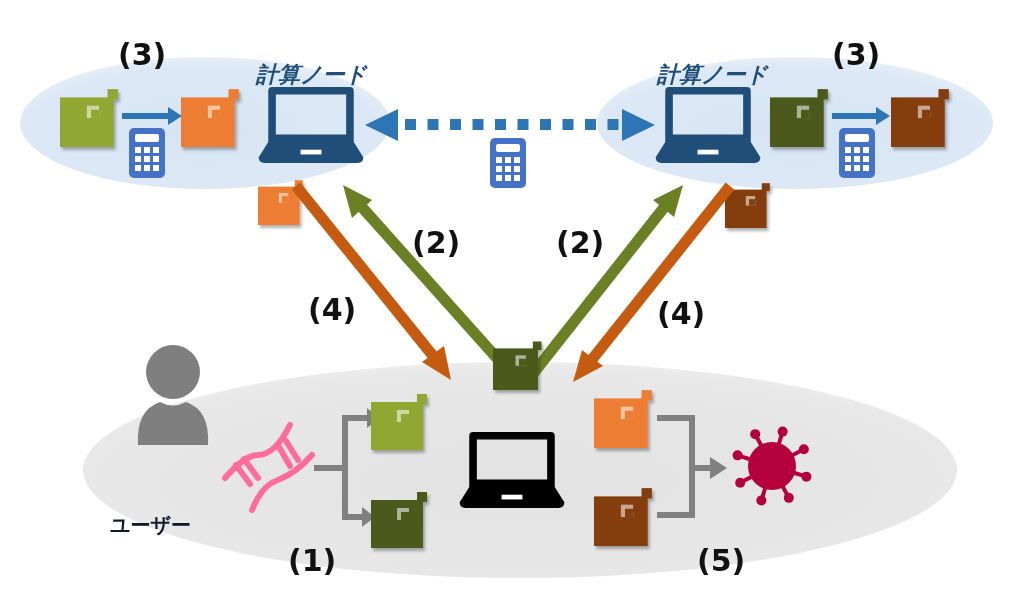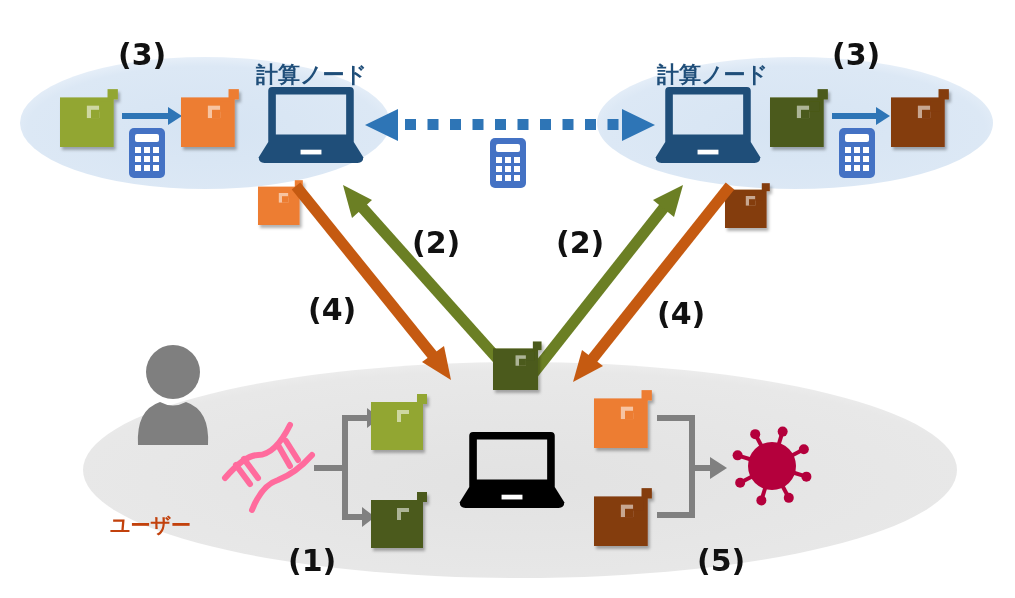--- a/index.html
+++ b/index.html
@@ -1,21 +1,21 @@
 <!DOCTYPE html>
 <html><head>
 <meta charset="utf-8">
 <style>
   html, body { margin:0; padding:0; background:#ffffff; }
   body { width:1015px; height:598px; position:relative; overflow:hidden; font-family:"DejaVu Sans", sans-serif; }
   #diagram { position:absolute; left:0; top:0; }
   .lbl { position:absolute; font-family:"DejaVu Sans", sans-serif; font-weight:bold; white-space:nowrap; }
   .step { font-size:30px; color:#111; }
-  .node-title { font-size:22px; color:#1f4e79; }
-  .user-title { font-size:20px; color:#c2410c; }
+  .node-title { font-size:22px; color:#1f4e79;font-style:italic; }
+  .user-title { font-size:20px; color:#0f172a; }
 </style>
 </head>
 <body>
 
 <svg id="diagram" width="1015" height="598" viewBox="0 0 1015 598">
   <defs>
     <radialGradient id="gBlue" cx="50%" cy="55%" r="60%">
       <stop offset="0%" stop-color="#d6e4f3"></stop>
       <stop offset="80%" stop-color="#dce8f5"></stop>
       <stop offset="100%" stop-color="#eef4fb"></stop>

